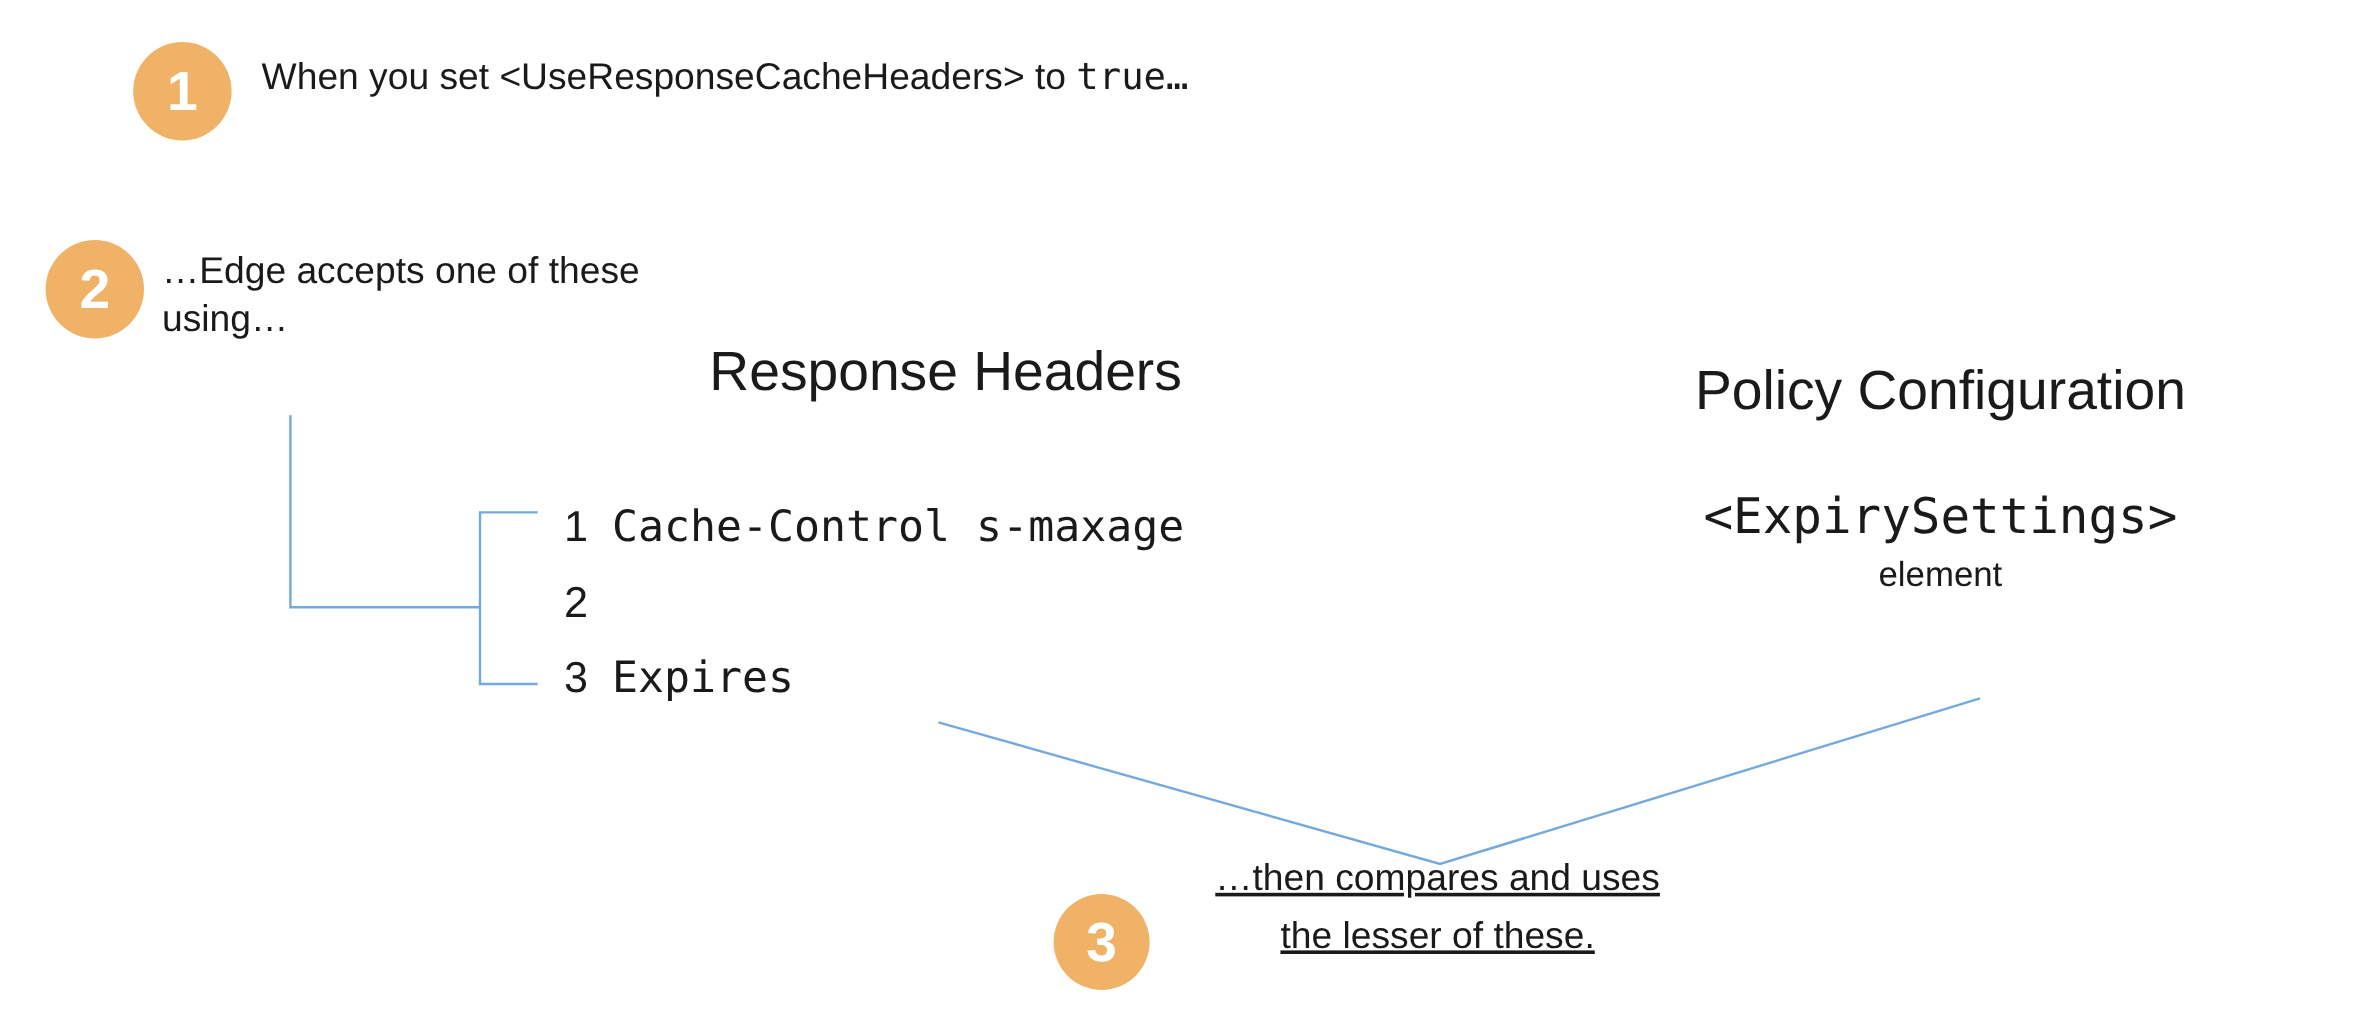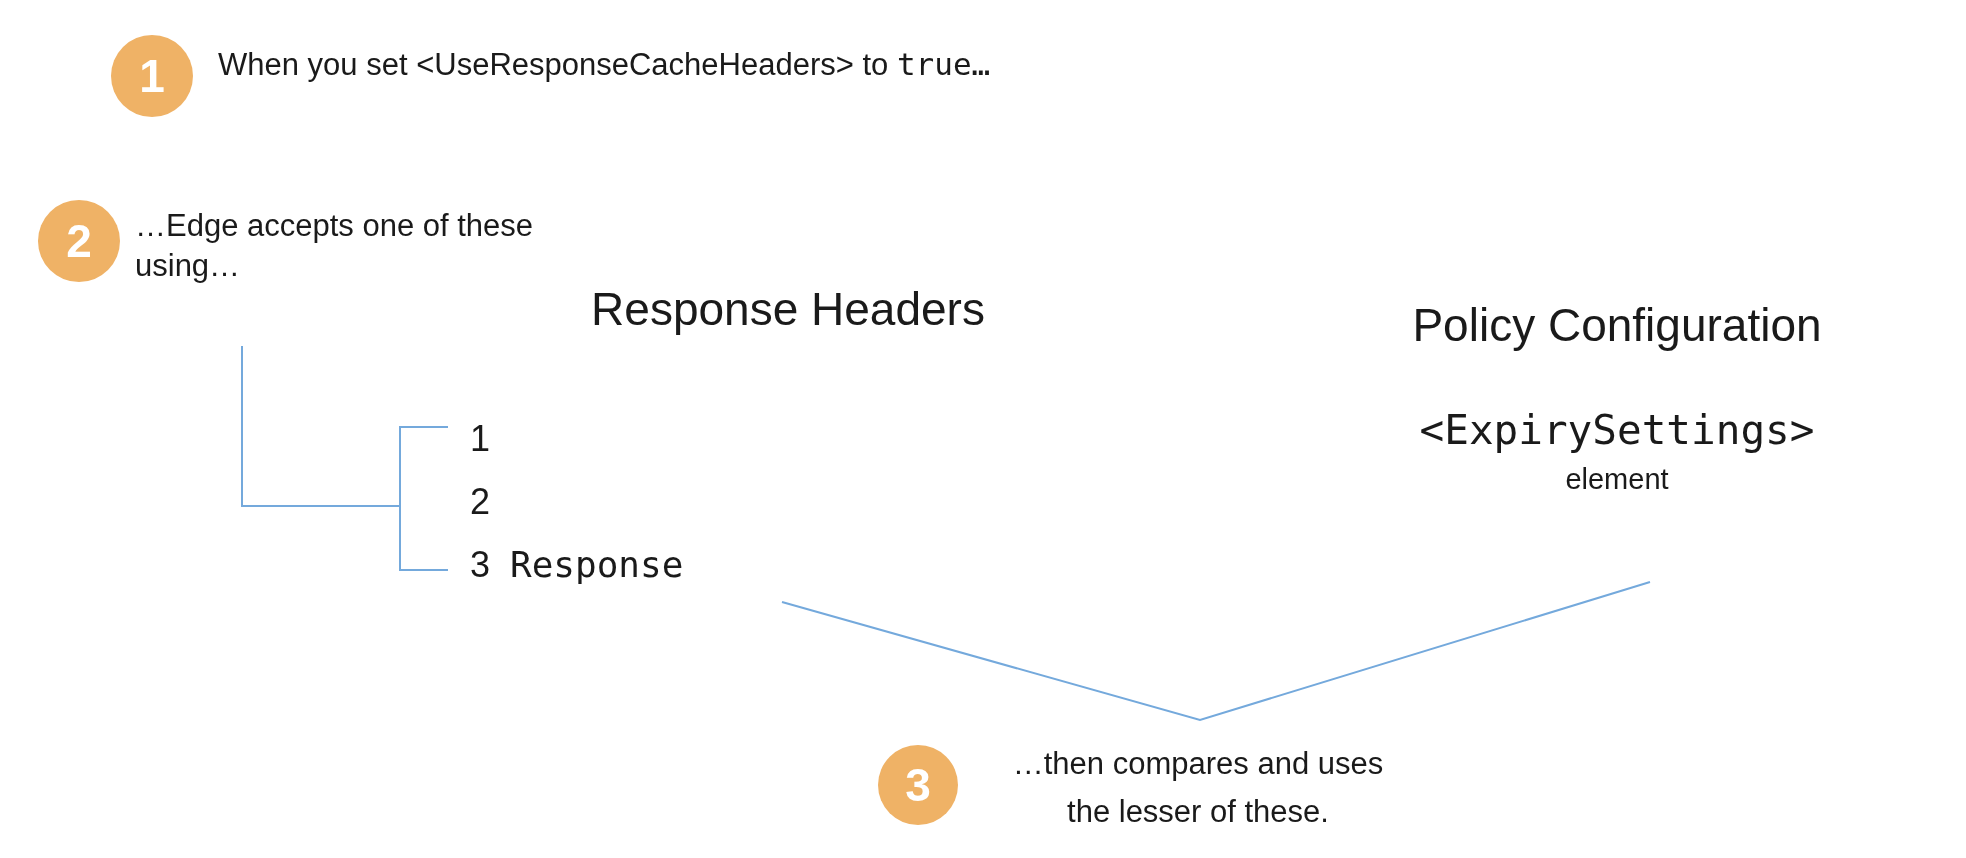--- a/index.html
+++ b/index.html
@@ -33,21 +33,21 @@
   #step1-text{left:218px;top:44px;white-space:nowrap;}
   #badge2{left:38px;top:200px;}
   #step2-text{left:135px;top:206px;}
   #rh-heading{left:488px;top:282px;width:600px;}
   #pc-heading{left:1317px;top:298px;width:600px;}
   #prec-list{left:470px;top:418px;}
   .prec-row + .prec-row{margin-top:17px;}
   #pc-code{left:1317px;top:406px;width:600px;font-size:41px;}
   #pc-element{left:1317px;top:463px;width:600px;font-size:29px;}
   #badge3{left:878px;top:745px;width:80px;height:80px;}
-  #step3-text{left:948px;top:740px;width:500px;line-height:48px;}
+  #step3-text{left:948px;top:708px;width:500px;line-height:48px;text-decoration:underline;}
 </style>
 </head>
 <body>
 
 <svg class="lines" width="1966" height="858" viewBox="0 0 1966 858">
   <polyline points="242,346 242,506 400,506" fill="none" stroke="#74a9dc" stroke-width="2"></polyline>
   <polyline points="448,427 400,427 400,570 448,570" fill="none" stroke="#74a9dc" stroke-width="2"></polyline>
   <polyline points="782,602 1200,720 1650,582" fill="none" stroke="#74a9dc" stroke-width="2"></polyline>
 </svg>
 
@@ -64,27 +64,28 @@
 <div class="abs body-text" id="step2-text">
   <div>…Edge accepts one of these</div>
   <div>using…</div>
 </div>
 
 <div class="abs heading" id="rh-heading">Response Headers</div>
 
 <div class="abs" id="prec-list">
   <div class="prec-row">
     <span class="prec-rank">1</span>
+    <span class="prec-value">Cache-Control s-maxage</span>
   </div>
   <div class="prec-row">
     <span class="prec-rank">2</span>
   </div>
   <div class="prec-row">
     <span class="prec-rank">3</span>
-    <span class="prec-value">Response</span>
+    <span class="prec-value">Expires</span>
   </div>
 </div>
 
 <div class="abs heading" id="pc-heading">Policy Configuration</div>
 <div class="abs code center-col" id="pc-code">&lt;ExpirySettings&gt;</div>
 <div class="abs center-col" id="pc-element">element</div>
 
 <div class="abs badge" id="badge3">
   <span>3</span>
 </div>

